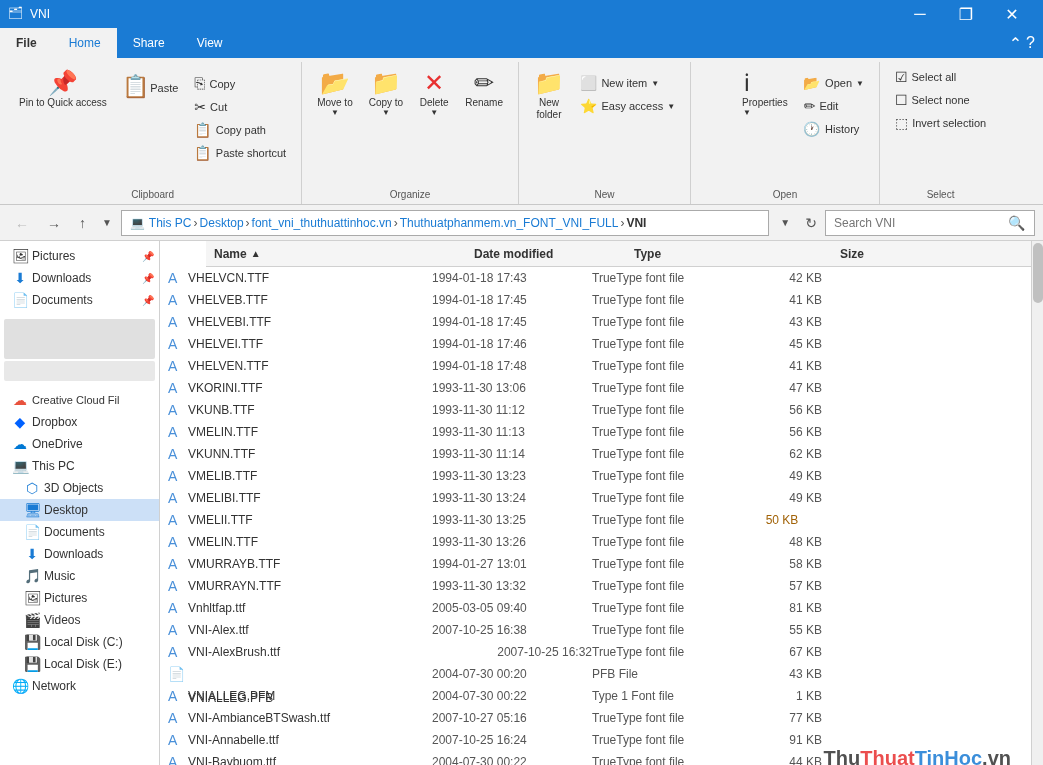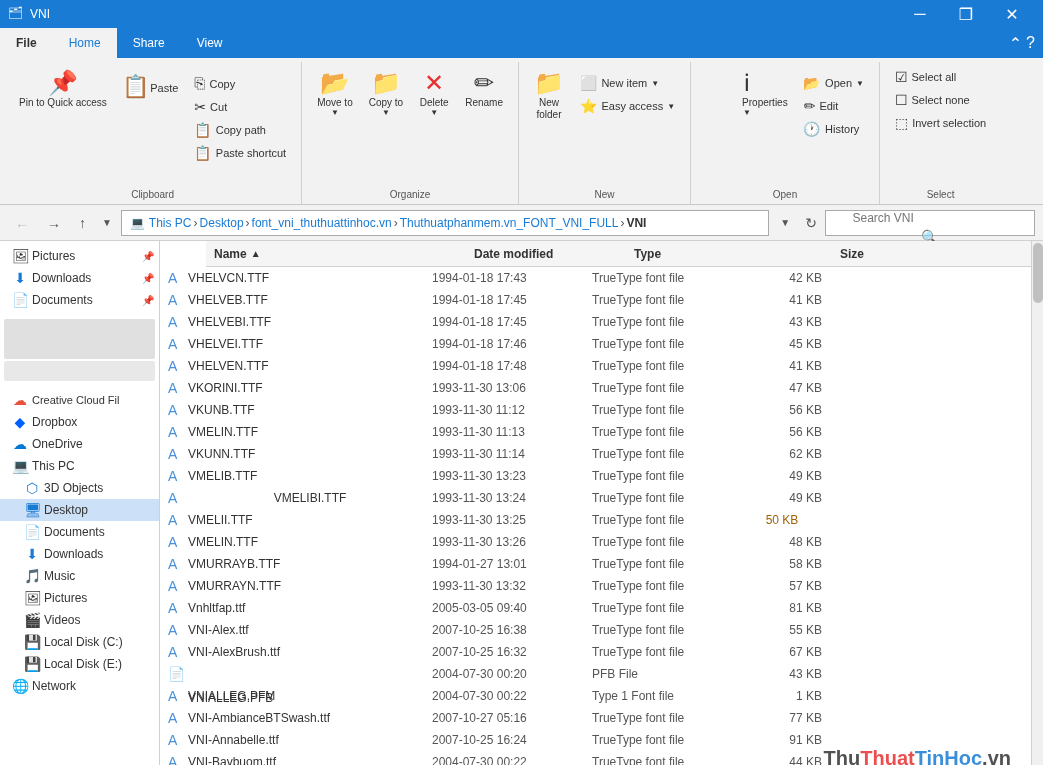--- a/index.html
+++ b/index.html
@@ -345,21 +345,21 @@
     <span class="path-part">Desktop</span>
     <span class="path-sep"> › </span>
     <span class="path-part">font_vni_thuthuattinhoc.vn</span>
     <span class="path-sep"> › </span>
     <span class="path-part">Thuthuatphanmem.vn_FONT_VNI_FULL</span>
     <span class="path-sep"> › </span>
     <span style="color:#333;font-weight:600;">VNI</span>
   </div>
   <button class="nav-btn" style="font-size:10px;">▼</button>
   <button class="address-refresh">↻</button>
-  <div class="search-box" style="width:210px; height:26px; border:1px solid #aaa; background:white; display:flex; align-items:center; padding:0 8px; gap:4px;flex-direction:column;">
+  <div class="search-box" style="width:210px; height:26px; border:1px solid #aaa; background:white; display:flex; align-items:center; padding:0 8px; gap:4px;">
     <input type="text" placeholder="Search VNI" style="border: none; outline: none; flex: 1 1 0%; font-size: 12px; color: rgb(170, 170, 170); background: transparent;">
     <span class="search-icon" style="color:#555; font-size:14px;">🔍</span>
   </div>
 </div>
 
 <div class="main-layout" style="display:flex; height:calc(765px - 28px - 30px - 90px - 36px - 22px); background:white;">
 
   <div class="sidebar" style="width:160px; background:white; border-right:1px solid #d0d0d0; overflow-y:auto; padding:4px 0;">
 
     <div class="sidebar-item">
@@ -517,21 +517,21 @@
   </div>
         <div class="file-row">
     <span class="file-icon" style="color:#4a90d9; font-size:14px; margin-right:4px;">A</span>
     <span class="file-name" style="flex:0 0 244px; overflow:hidden; text-overflow:ellipsis; white-space:nowrap;">VMELIB.TTF</span>
     <span class="file-date" style="flex:0 0 160px; color:#555;">1993-11-30 13:23</span>
     <span class="file-type" style="flex:0 0 150px; color:#555;">TrueType font file</span>
     <span class="file-size" style="flex:0 0 80px; text-align:right; color:#555;">49 KB</span>
   </div>
         <div class="file-row">
     <span class="file-icon" style="color:#4a90d9; font-size:14px; margin-right:4px;">A</span>
-    <span class="file-name" style="flex:0 0 244px; overflow:hidden; text-overflow:ellipsis; white-space:nowrap;text-align:center;">VMELIBI.TTF</span>
+    <span class="file-name" style="flex:0 0 244px; overflow:hidden; text-overflow:ellipsis; white-space:nowrap;">VMELIBI.TTF</span>
     <span class="file-date" style="flex:0 0 160px; color:#555;">1993-11-30 13:24</span>
     <span class="file-type" style="flex:0 0 150px; color:#555;">TrueType font file</span>
     <span class="file-size" style="flex:0 0 80px; text-align:right; color:#555;">49 KB</span>
   </div>
         <div class="file-row">
     <span class="file-icon" style="color:#4a90d9; font-size:14px; margin-right:4px;">A</span>
     <span class="file-name" style="flex:0 0 244px; overflow:hidden; text-overflow:ellipsis; white-space:nowrap;">VMELII.TTF</span>
     <span class="file-date" style="flex:0 0 160px; color:#555;">1993-11-30 13:25</span>
     <span class="file-type" style="flex:0 0 150px; color:#555;">TrueType font file</span>
     <span class="file-size" style="flex:0 0 80px; text-align:center; color:#a16207;">50 KB</span>
@@ -567,21 +567,21 @@
         <div class="file-row">
     <span class="file-icon" style="color:#4a90d9; font-size:14px; margin-right:4px;">A</span>
     <span class="file-name" style="flex:0 0 244px; overflow:hidden; text-overflow:ellipsis; white-space:nowrap;">VNI-Alex.ttf</span>
     <span class="file-date" style="flex:0 0 160px; color:#555;">2007-10-25 16:38</span>
     <span class="file-type" style="flex:0 0 150px; color:#555;">TrueType font file</span>
     <span class="file-size" style="flex:0 0 80px; text-align:right; color:#555;">55 KB</span>
   </div>
         <div class="file-row">
     <span class="file-icon" style="color:#4a90d9; font-size:14px; margin-right:4px;">A</span>
     <span class="file-name" style="flex:0 0 244px; overflow:hidden; text-overflow:ellipsis; white-space:nowrap;">VNI-AlexBrush.ttf</span>
-    <span class="file-date" style="flex:0 0 160px; color:#555;">2007-10-25 16:32</span>
+    <span class="file-date" style="flex:0 0 160px; color:#555;text-align:right;">2007-10-25 16:32</span>
     <span class="file-type" style="flex:0 0 150px; color:#555;">TrueType font file</span>
     <span class="file-size" style="flex:0 0 80px; text-align:right; color:#555;">67 KB</span>
   </div>
         <div class="file-row">
     <span class="file-icon" style="color:#888; font-size:14px; margin-right:4px;">📄</span>
     <span class="file-name" style="flex:0 0 244px; overflow:hidden; text-overflow:ellipsis; white-space:nowrap;margin-top:48px;">VNIALLEG.PFB</span>
     <span class="file-date" style="flex:0 0 160px; color:#555;">2004-07-30 00:20</span>
     <span class="file-type" style="flex:0 0 150px; color:#555;">PFB File</span>
     <span class="file-size" style="flex:0 0 80px; text-align:right; color:#555;">43 KB</span>
   </div>

